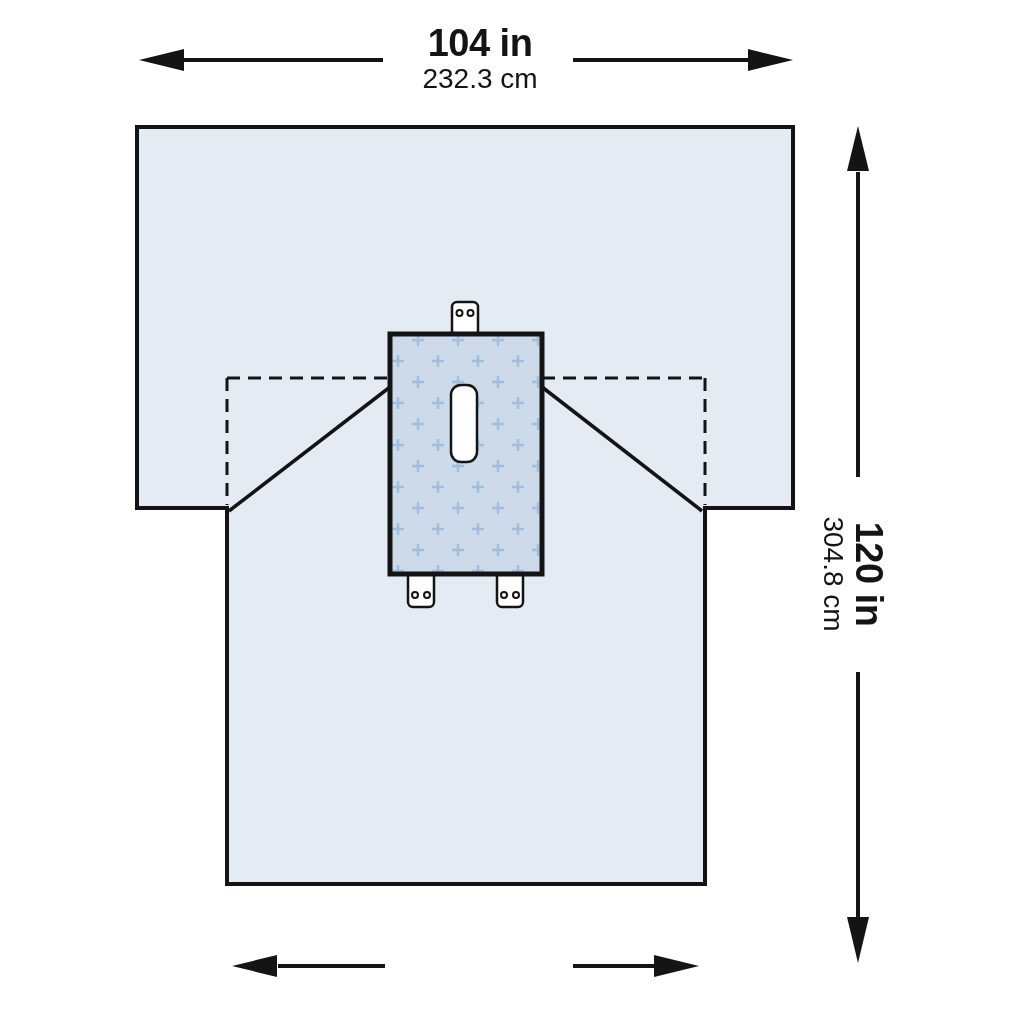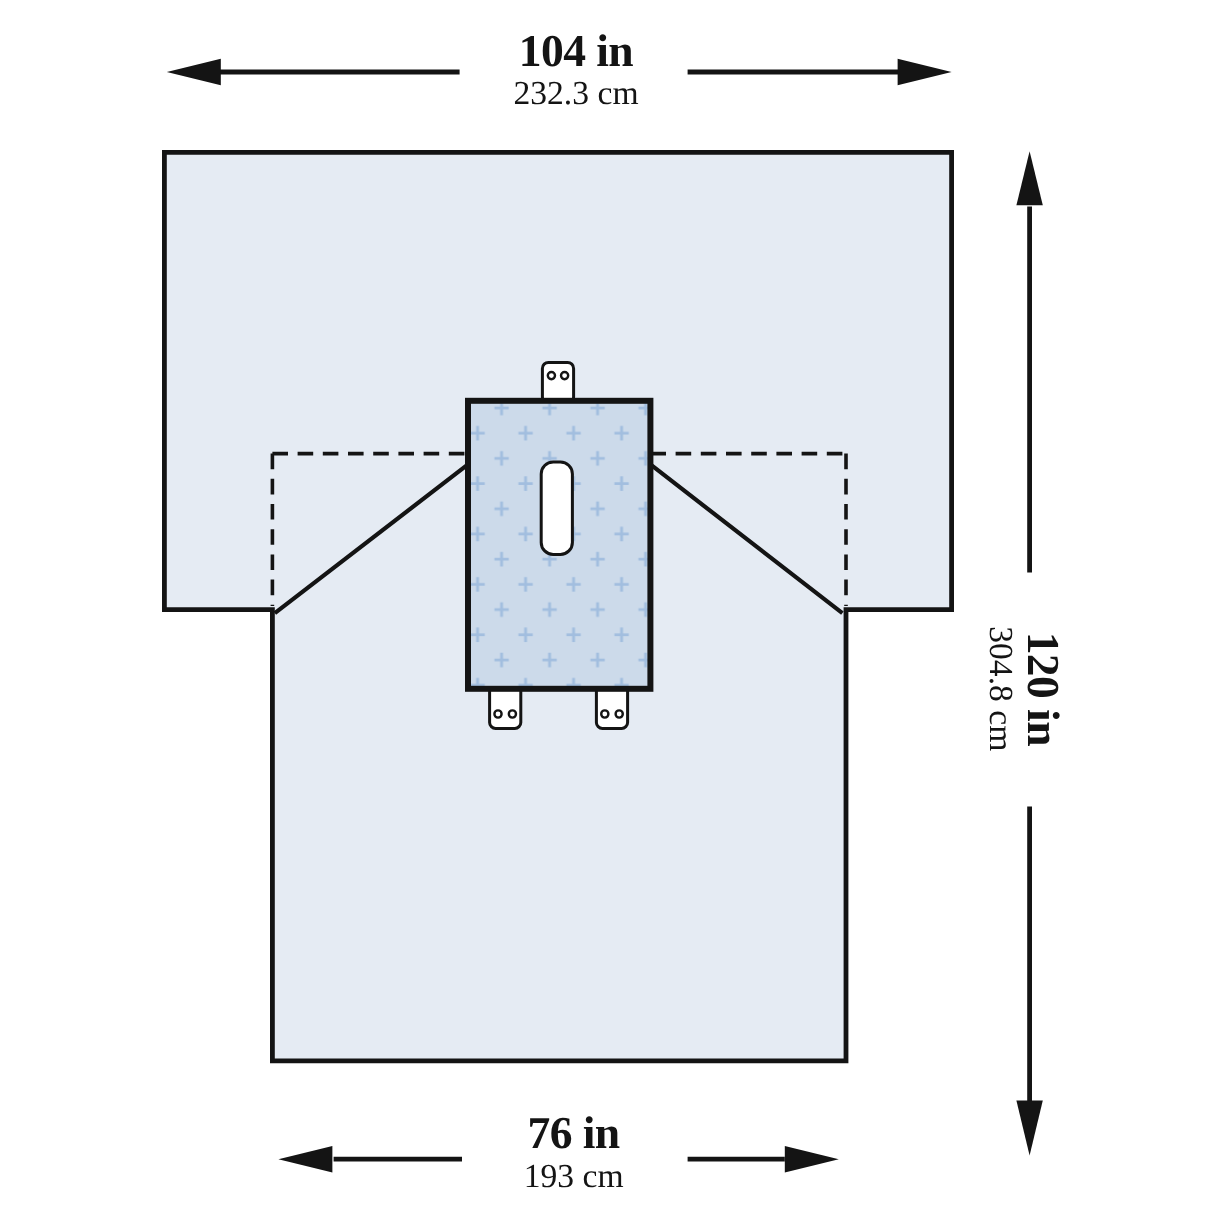--- a/index.html
+++ b/index.html
@@ -6,21 +6,21 @@
     --line:#141414;
     --drape-fill:#e5ebf3;
     --panel-fill:#ccdaea;
     --cross-color:#a2bedf;
     --opening-fill:#ffffff;
     --background:#ffffff;
   }
   *{margin:0;padding:0;box-sizing:border-box;}
   html,body{width:1024px;height:1024px;background:var(--background);overflow:hidden;}
   body{font-family:"Liberation Sans",sans-serif;color:var(--line);}
-  .stage{position:relative;width:1024px;height:1024px;background:var(--background);font-family:Liberation Serif, serif;}
+  .stage{position:relative;width:1024px;height:1024px;background:var(--background);}
   .stage svg{position:absolute;left:0;top:0;}
 
   
   .drape-outline{fill:var(--drape-fill);stroke:var(--line);stroke-width:4;stroke-linejoin:miter;}
   .fold-dash{fill:none;stroke:var(--line);stroke-width:3;stroke-dasharray:13 8;}
   .fold-diag{fill:none;stroke:var(--line);stroke-width:3.5;}
   .panel-fill{fill:var(--panel-fill);}
   .panel-border{fill:none;stroke:var(--line);stroke-width:5;}
   .pattern-cross{stroke:var(--cross-color);stroke-width:2.4;fill:none;}
   .opening{fill:var(--opening-fill);stroke:var(--line);stroke-width:2.5;}
@@ -92,18 +92,14 @@
   <div class="dim-label dim-top">
     <div class="dim-in">104 in</div>
     <div class="dim-cm">232.3 cm</div>
   </div>
 
   <div class="dim-label dim-right">
     <div class="dim-in">120 in</div>
     <div class="dim-cm">304.8 cm</div>
   </div>
 
-  <div class="dim-label dim-bottom">
-    <div class="dim-in">76 in</div>
-    <div class="dim-cm">193 cm</div>
-  </div>
 
 </div>
 
 </body></html>

